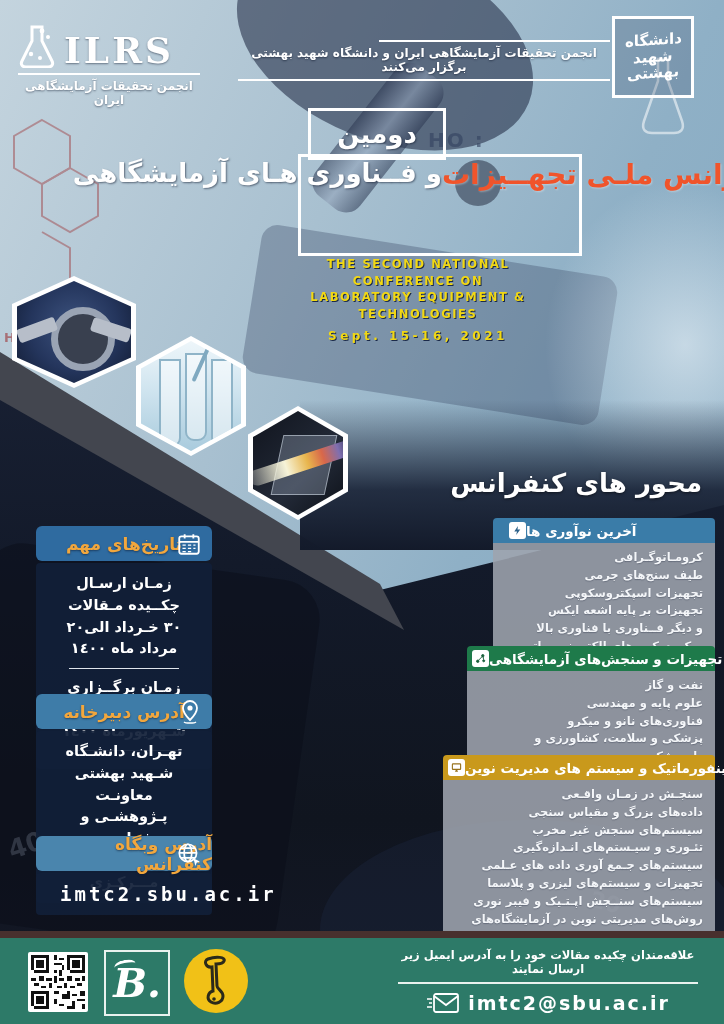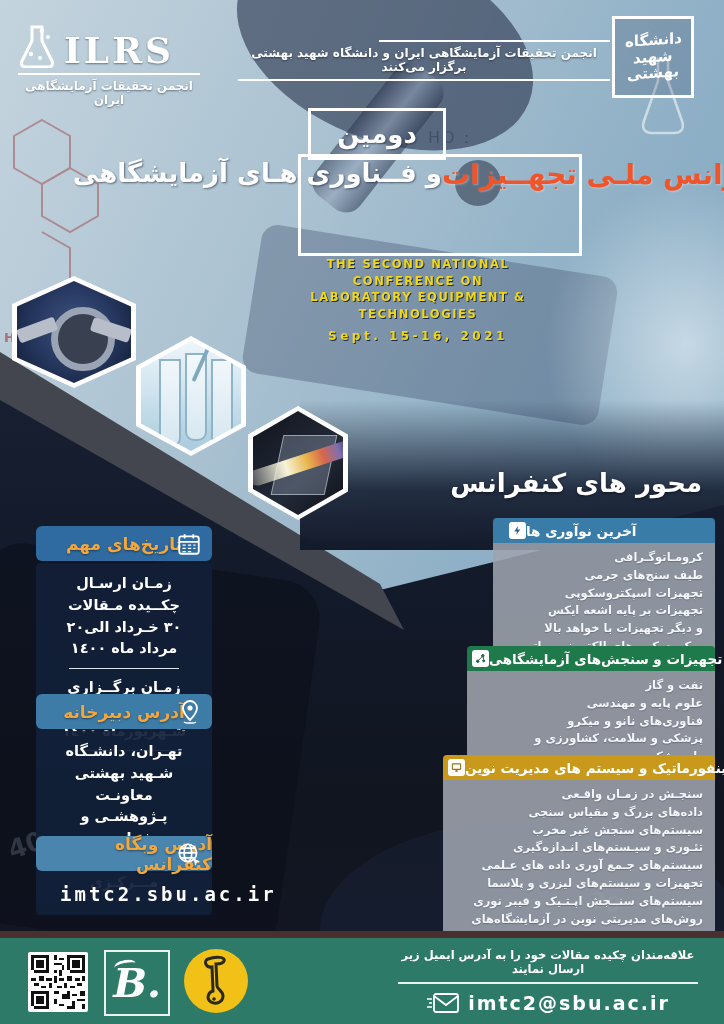--- a/index.html
+++ b/index.html
@@ -23,21 +23,21 @@
   .m-cyl{position:absolute;left:350px;top:55px;width:56px;height:165px;border-radius:18px;
     background:linear-gradient(90deg,#2b3650,#91a1b8,#2b3650);opacity:.55;transform:rotate(38deg);}
   .m-obj{position:absolute;left:455px;top:160px;width:46px;height:46px;border-radius:50%;
     background:#1d2438;opacity:.5;}
   .m-stage{position:absolute;left:250px;top:250px;width:360px;height:150px;border-radius:16px;
     background:#3c4a66;opacity:.35;transform:rotate(9deg);}
   .hand-glow{position:absolute;left:545px;top:180px;width:280px;height:330px;border-radius:50%;
     background:radial-gradient(closest-side,rgba(238,245,250,.6),rgba(238,245,250,0));}
   .flask-held{position:absolute;left:636px;top:55px;opacity:.55;}
   .chem{position:absolute;left:2px;top:90px;opacity:.5;}
-  .ho-label{position:absolute;left:428px;top:128px;color:#32415f;opacity:.6;font-weight:normal;font-size:16px;letter-spacing:2px;}
+  .ho-label{position:absolute;left:428px;top:128px;color:#32415f;opacity:.6;font-weight:bold;font-size:20px;letter-spacing:2px;}
   .hc-label{position:absolute;left:4px;top:330px;color:#a14a4e;opacity:.7;font-weight:bold;font-size:13px;}
   .band-gray{position:absolute;inset:0;background:#43464f;
     clip-path:polygon(0 352px,380px 584px,404px 630px,0 400px);}
   .fade-dark{position:absolute;left:300px;top:400px;width:424px;height:150px;
     background:linear-gradient(180deg,rgba(22,31,51,0) 0%,rgba(22,31,51,.9) 60%,rgba(19,26,42,1) 100%);}
   
   .hex{position:absolute;clip-path:polygon(50% 0,100% 25%,100% 75%,50% 100%,0 75%,0 25%);background:#fff;}
   .hex .inner{position:absolute;inset:5px;clip-path:polygon(50% 0,100% 25%,100% 75%,50% 100%,0 75%,0 25%);}
   .hex1{left:12px;top:276px;width:124px;height:112px;}
   .hex1 .inner{background:radial-gradient(circle at 50% 45%,#3c4f77 0%,#1b2разв 0%,#24355c 55%,#101a30 100%);background:radial-gradient(circle at 50% 45%,#3e5480 0%,#24355c 55%,#101a30 100%);}
@@ -235,21 +235,21 @@
           </svg>
       </span>
       <span class="tbox-title">آخرین نوآوری ها</span>
     </div>
     <div class="tbox-body">
 
     <div class="topic-item">کرومـاتوگـرافی</div>
         <div class="topic-item">طیف سنج‌های جرمی</div>
         <div class="topic-item">تجهیزات اسپکتروسکوپی</div>
         <div class="topic-item">تجهیزات بر پایه اشعه ایکس</div>
-        <div class="topic-item">و دیگر تجهیزات با خواهد بالا</div>
+        <div class="topic-item">و دیگر فــناوری با فناوری بالا</div>
         <div class="topic-item">میکروسکوپ‌های الکترونی و اتمی</div>
       </div>
   </div>
 
   <div class="tbox tbox2">
     <div class="tbox-head">
       <span class="tbox-icon">
         <svg width="11" height="11" viewBox="0 0 24 24" fill="none" stroke="#175f3a" stroke-width="2">
           <circle cx="6" cy="18" r="2.6" fill="#175f3a"></circle>
             <circle cx="17" cy="6" r="2.6" fill="#175f3a"></circle>

